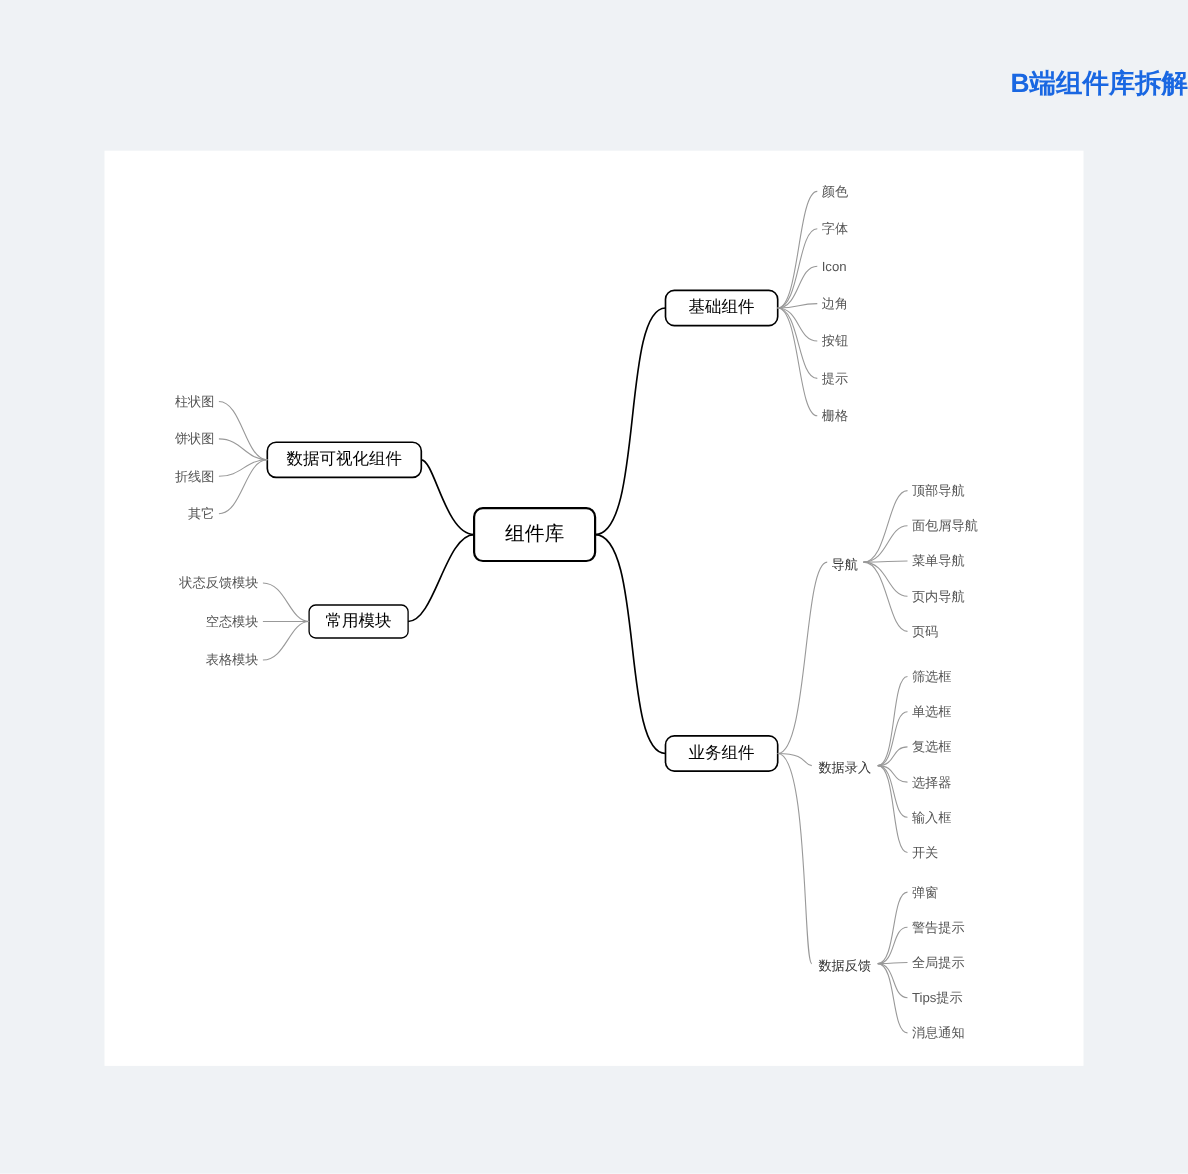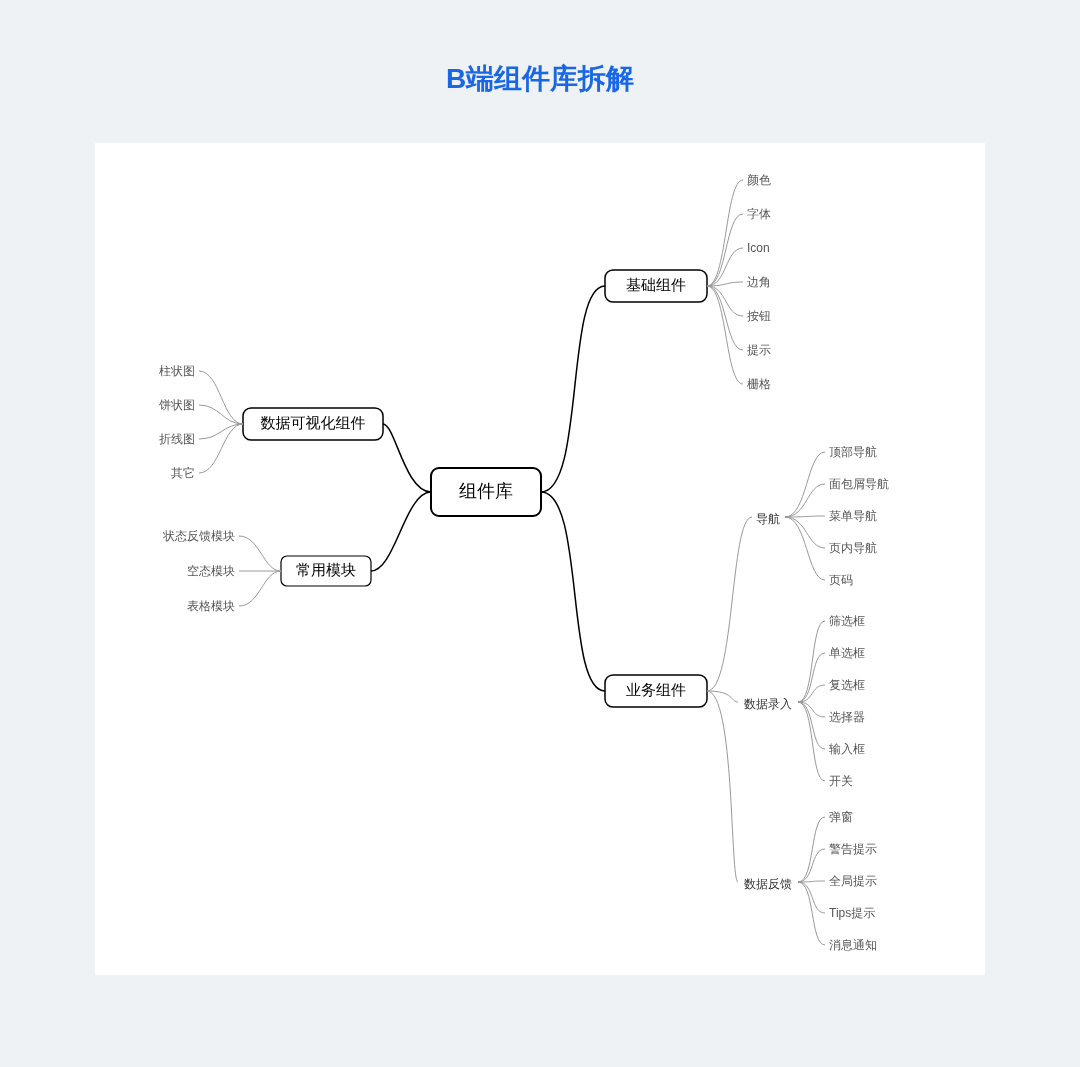--- a/index.html
+++ b/index.html
@@ -1,17 +1,17 @@
 <!DOCTYPE html>
 <html><head>
   <meta charset="utf-8">
   <style>
     *{margin:0;padding:0;box-sizing:border-box}
     body{background:#eff2f5;font-family:-apple-system,BlinkMacSystemFont,"Segoe UI","PingFang SC","Microsoft YaHei",sans-serif;width:1080px;height:1067px;overflow:hidden}
-    .page-title{text-align:center;color:#1967e2;font-size:28px;font-weight:600;padding:60px 0 45px}
+    .page-title{text-align:right;color:#1967e2;font-size:24px;font-weight:600;padding:60px 0 45px}
     .canvas-wrap{background:#fff;margin:0 95px 95px 95px;width:890px;height:832px;position:relative}
     svg{position:absolute;top:0;left:0;width:890px;height:832px}
     .node{stroke:#000;stroke-width:1.5;fill:#fff;rx:8;ry:8}
     .node-root{stroke-width:2}
     .node-sm{stroke-width:1.2;rx:6;ry:6}
     .lbl{font-size:15px;fill:#000;text-anchor:middle;dominant-baseline:middle}
     .lbl-root{font-size:18px;font-weight:500}
     .lbl-l1{font-size:15px;font-weight:500}
     .leaf{font-size:12px;fill:#555}
     .leaf-r{text-anchor:start}

